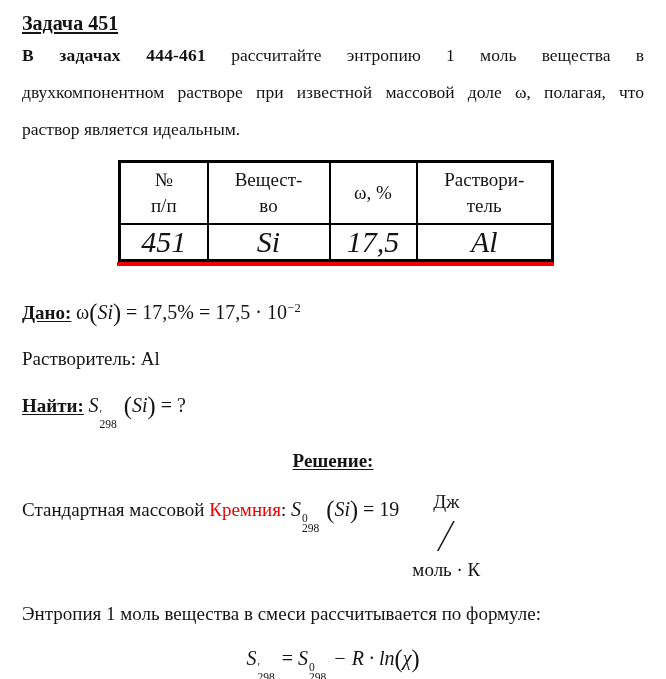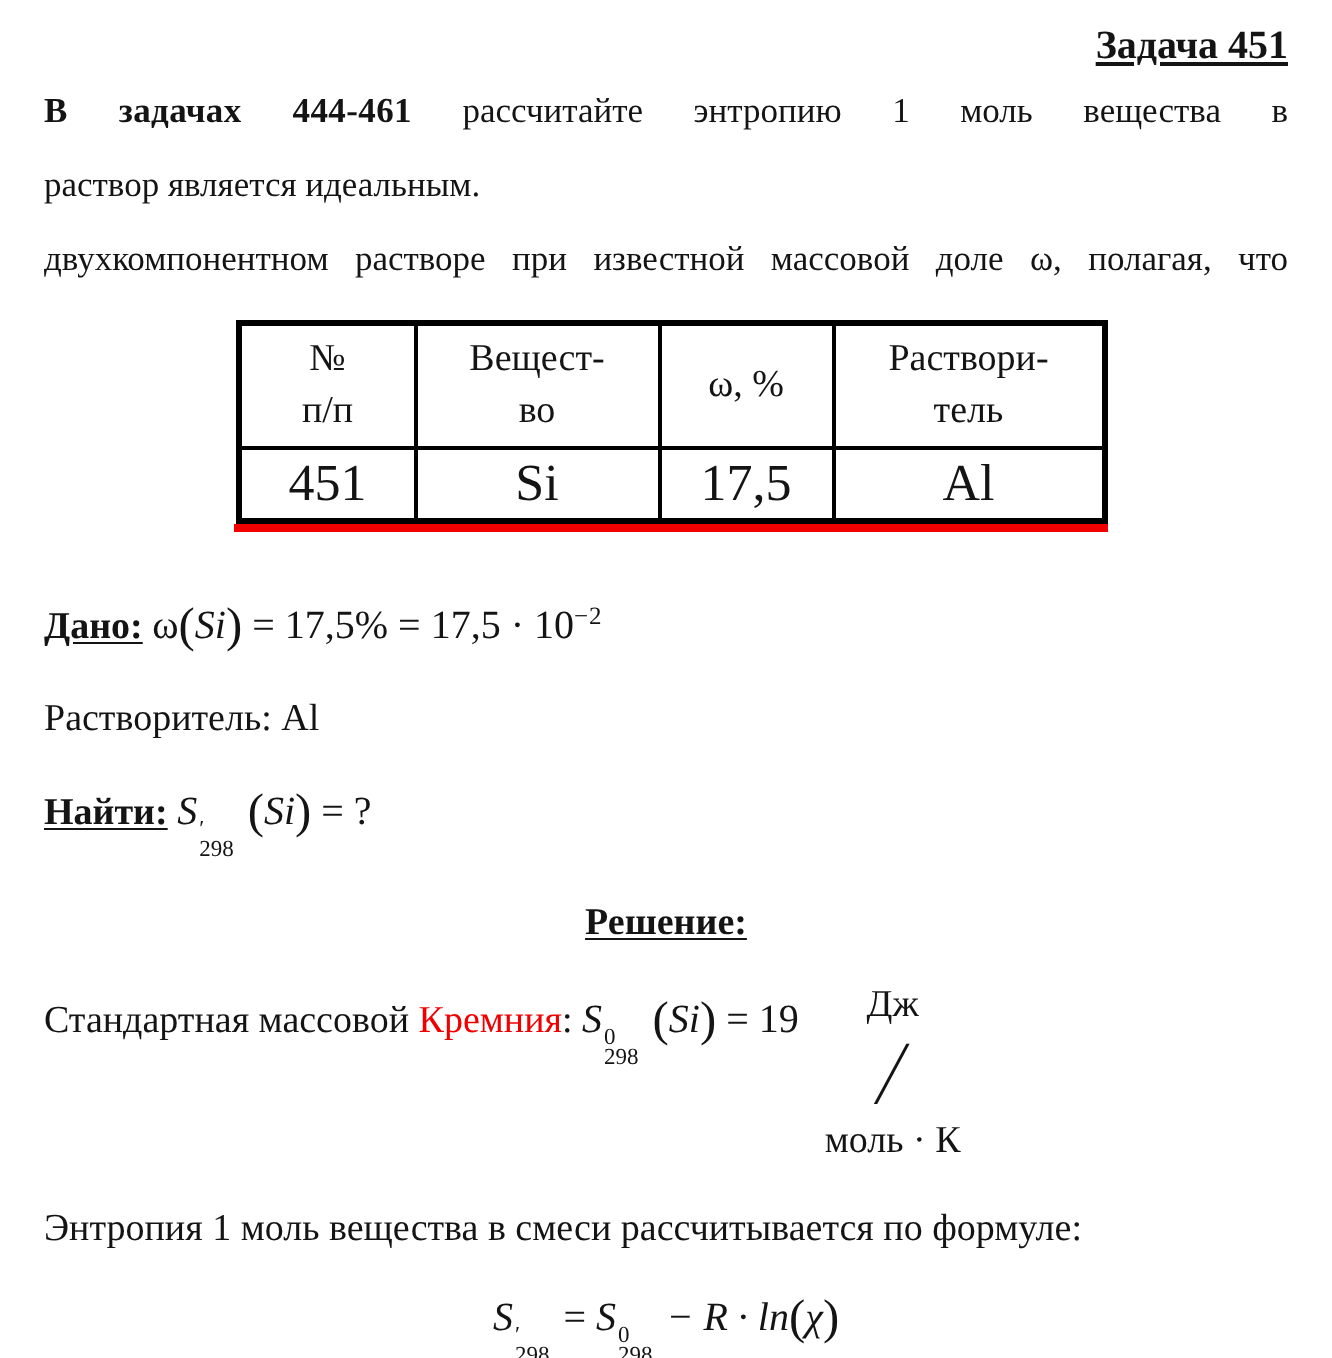--- a/index.html
+++ b/index.html
@@ -6,35 +6,35 @@
   * { box-sizing: border-box; }
   html, body { margin: 0; padding: 0; }
   body {
     width: 666px; height: 679px; overflow: hidden;
     background: #ffffff; color: var(--ink);
     font-family: "Liberation Serif", "DejaVu Serif", serif;
   }
   .page { padding: 10px 22px 0 22px; }
 
   
-  .doc-title { text-align: right; font-weight: bold; font-size: 20px; line-height: 26px; }
+  .doc-title { text-align: left; font-weight: bold; font-size: 20px; line-height: 26px; }
   .doc-title .u { text-decoration: underline; text-underline-offset: 2px; }
 
   
   .intro { margin-top: 1px; font-size: 17.5px; }
   .intro-line { line-height: 37px; height: 37px; text-align: justify; text-align-last: justify; }
   .intro-line.last { text-align-last: left; }
   .intro-line b { letter-spacing: 0.2px; }
 
   
   table.ptable { margin: 12px 0 0 96px; border-collapse: collapse; table-layout: fixed; width: 433px; border: 3px solid #000; }
   table.ptable td { border: 2px solid #000; text-align: center; vertical-align: middle; padding: 0; }
   tr.hrow td { height: 62px; font-size: 19px; }
   tr.hrow .hl { line-height: 26px; }
-  tr.drow td { height: 37px; font-size: 26px; }
+  tr.drow td { height: 37px; font-size: 30px; font-style: italic; }
   .red-underline { width: 437px; height: 3.5px; background: var(--red); margin: 0 0 0 95px; }
 
   
   .sect { font-size: 19px; line-height: 24px; }
   .mt-dano  { margin-top: 30px; }
   .mt-solv  { margin-top: 22px; }
   .mt-find  { margin-top: 22px; }
   .mt-head  { margin-top: 26px; }
   .mt-std   { margin-top: 24px; }
   .mt-fintro{ margin-top: 30px; }
@@ -68,25 +68,25 @@
 
   <div class="doc-title">
     <span class="u">Задача 451</span>
   </div>
 
   <div class="intro">
     <div class="intro-line">
       <b>В задачах 444-461</b>
       <span>рассчитайте энтропию 1 моль вещества в</span>
     </div>
+    <div class="intro-line">
+      <span>двухкомпонентном растворе при известной массовой доле ω, полагая, что</span>
+    </div>
     <div class="intro-line last">
       <span>раствор является идеальным.</span>
-    </div>
-    <div class="intro-line">
-      <span>двухкомпонентном растворе при известной массовой доле ω, полагая, что</span>
     </div>
   </div>
 
   <table class="ptable">
     <colgroup>
       <col style="width:88px">
         <col style="width:122px">
         <col style="width:87px">
         <col style="width:136px">
     </colgroup>

